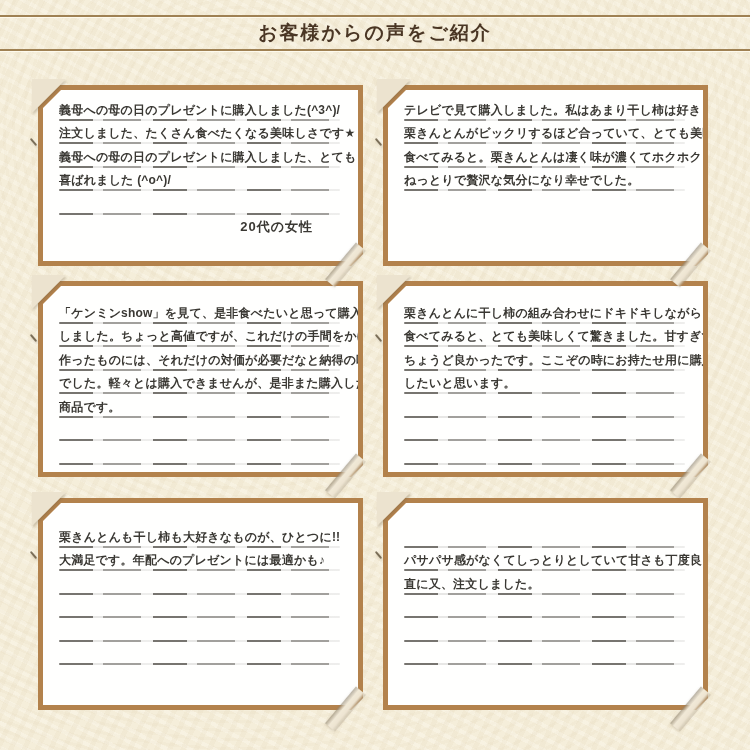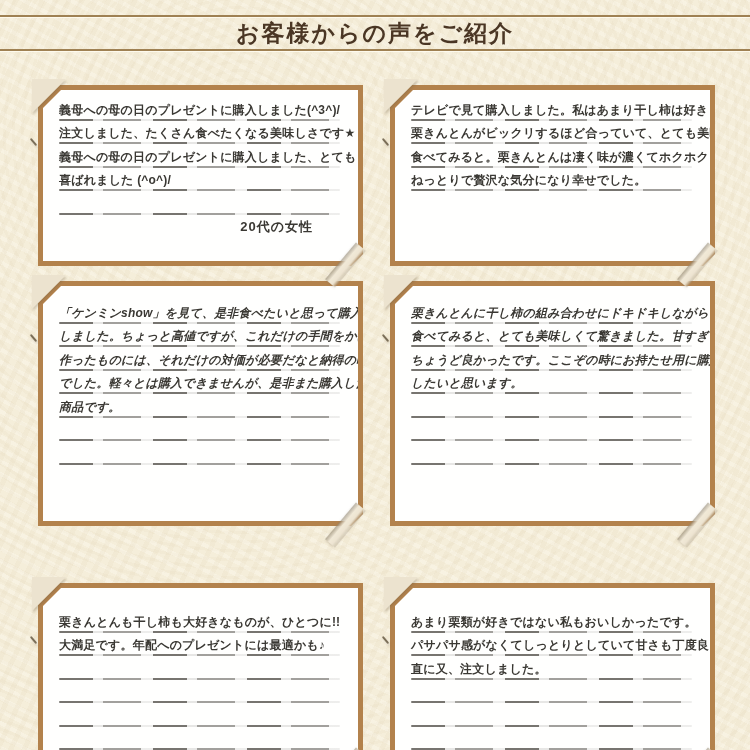--- a/index.html
+++ b/index.html
@@ -24,32 +24,32 @@
   }
 
   
   .header{margin-top:15px;}
   .header .hrule{
     height:2px;background:var(--hrule);
     box-shadow:0 1px 0 rgba(255,252,240,0.85);
   }
   .header .title{
     height:32px;line-height:32px;text-align:center;
-    font-size:23px;font-weight:bold;letter-spacing:2px;
+    font-size:19px;font-weight:bold;letter-spacing:2px;
     color:var(--title);
   }
 
   
   .cards{margin:34px 0 0 38px;width:677px;}
-  .cards-row{display:flex;gap:27px;text-align:center;}
+  .cards-row{display:flex;gap:20px;text-align:center;}
   .cards-row.r1{margin-bottom:15px;}
   .cards-row.r1 .card-wrap{height:181px;}
   .cards-row.r2{margin-bottom:21px;}
-  .cards-row.r2 .card-wrap{height:245px;font-style:italic;}
-  .cards-row.r3 .card-wrap{height:188px;margin-top:36px;}
+  .cards-row.r2 .card-wrap{height:196px;}
+  .cards-row.r3 .card-wrap{height:212px;}
   .cards-row.r1 .card-face{padding-top:9px;}
   .cards-row.r2 .card-face{padding-top:16px;}
   .cards-row.r3 .card-face{padding-top:23px;}
 
   .card-wrap{position:relative;width:325px;flex:0 0 325px;}
   .card-bg{
     position:absolute;inset:0;background:var(--border);
     clip-path:polygon(22px 0, 100% 0, 100% calc(100% - 12px), calc(100% - 12px) 100%, 0 100%, 0 22px);
   }
   .card-face{
@@ -257,21 +257,20 @@
             </div>
           </div>
       </div>
       <div class="fold-tl"></div>
       <div class="tape-br"></div>
     </div>
     <div class="card-wrap">
       <div class="card-bg">
         <div class="card-face rows">
             <div class="row">
-              <span class="txt">あまり栗類が好きではない私もおいしかったです。</span>
               <div class="rule"></div>
             </div>
             <div class="row">
               <span class="txt">パサパサ感がなくてしっとりとしていて甘さも丁度良くて</span>
               <div class="rule"></div>
             </div>
             <div class="row">
               <span class="txt">直に又、注文しました。</span>
               <div class="rule"></div>
             </div>

